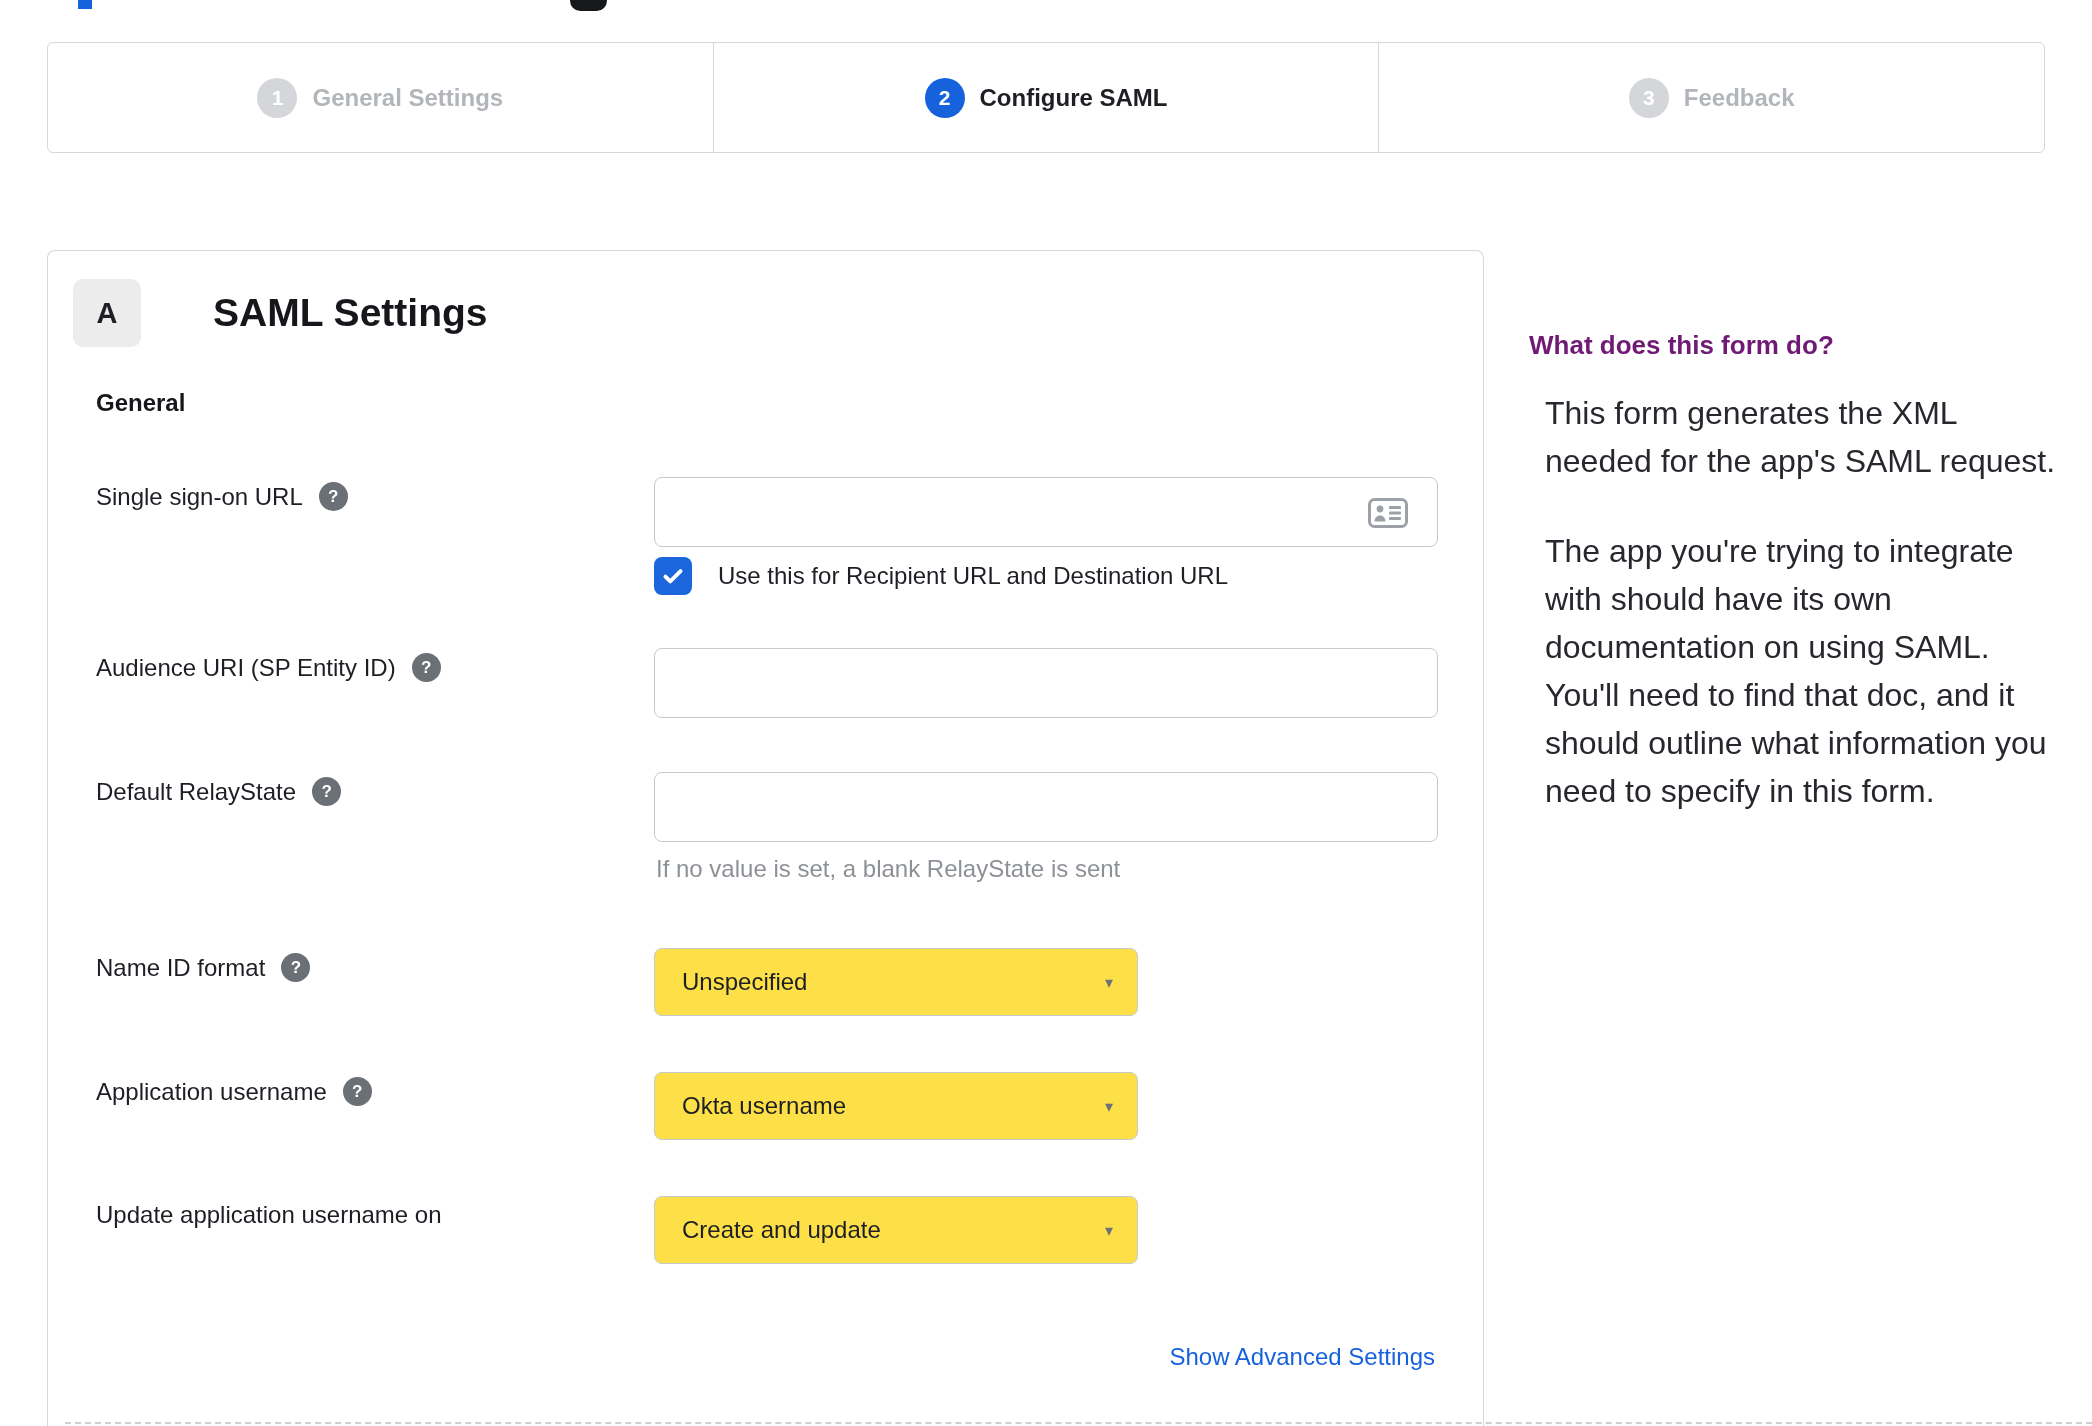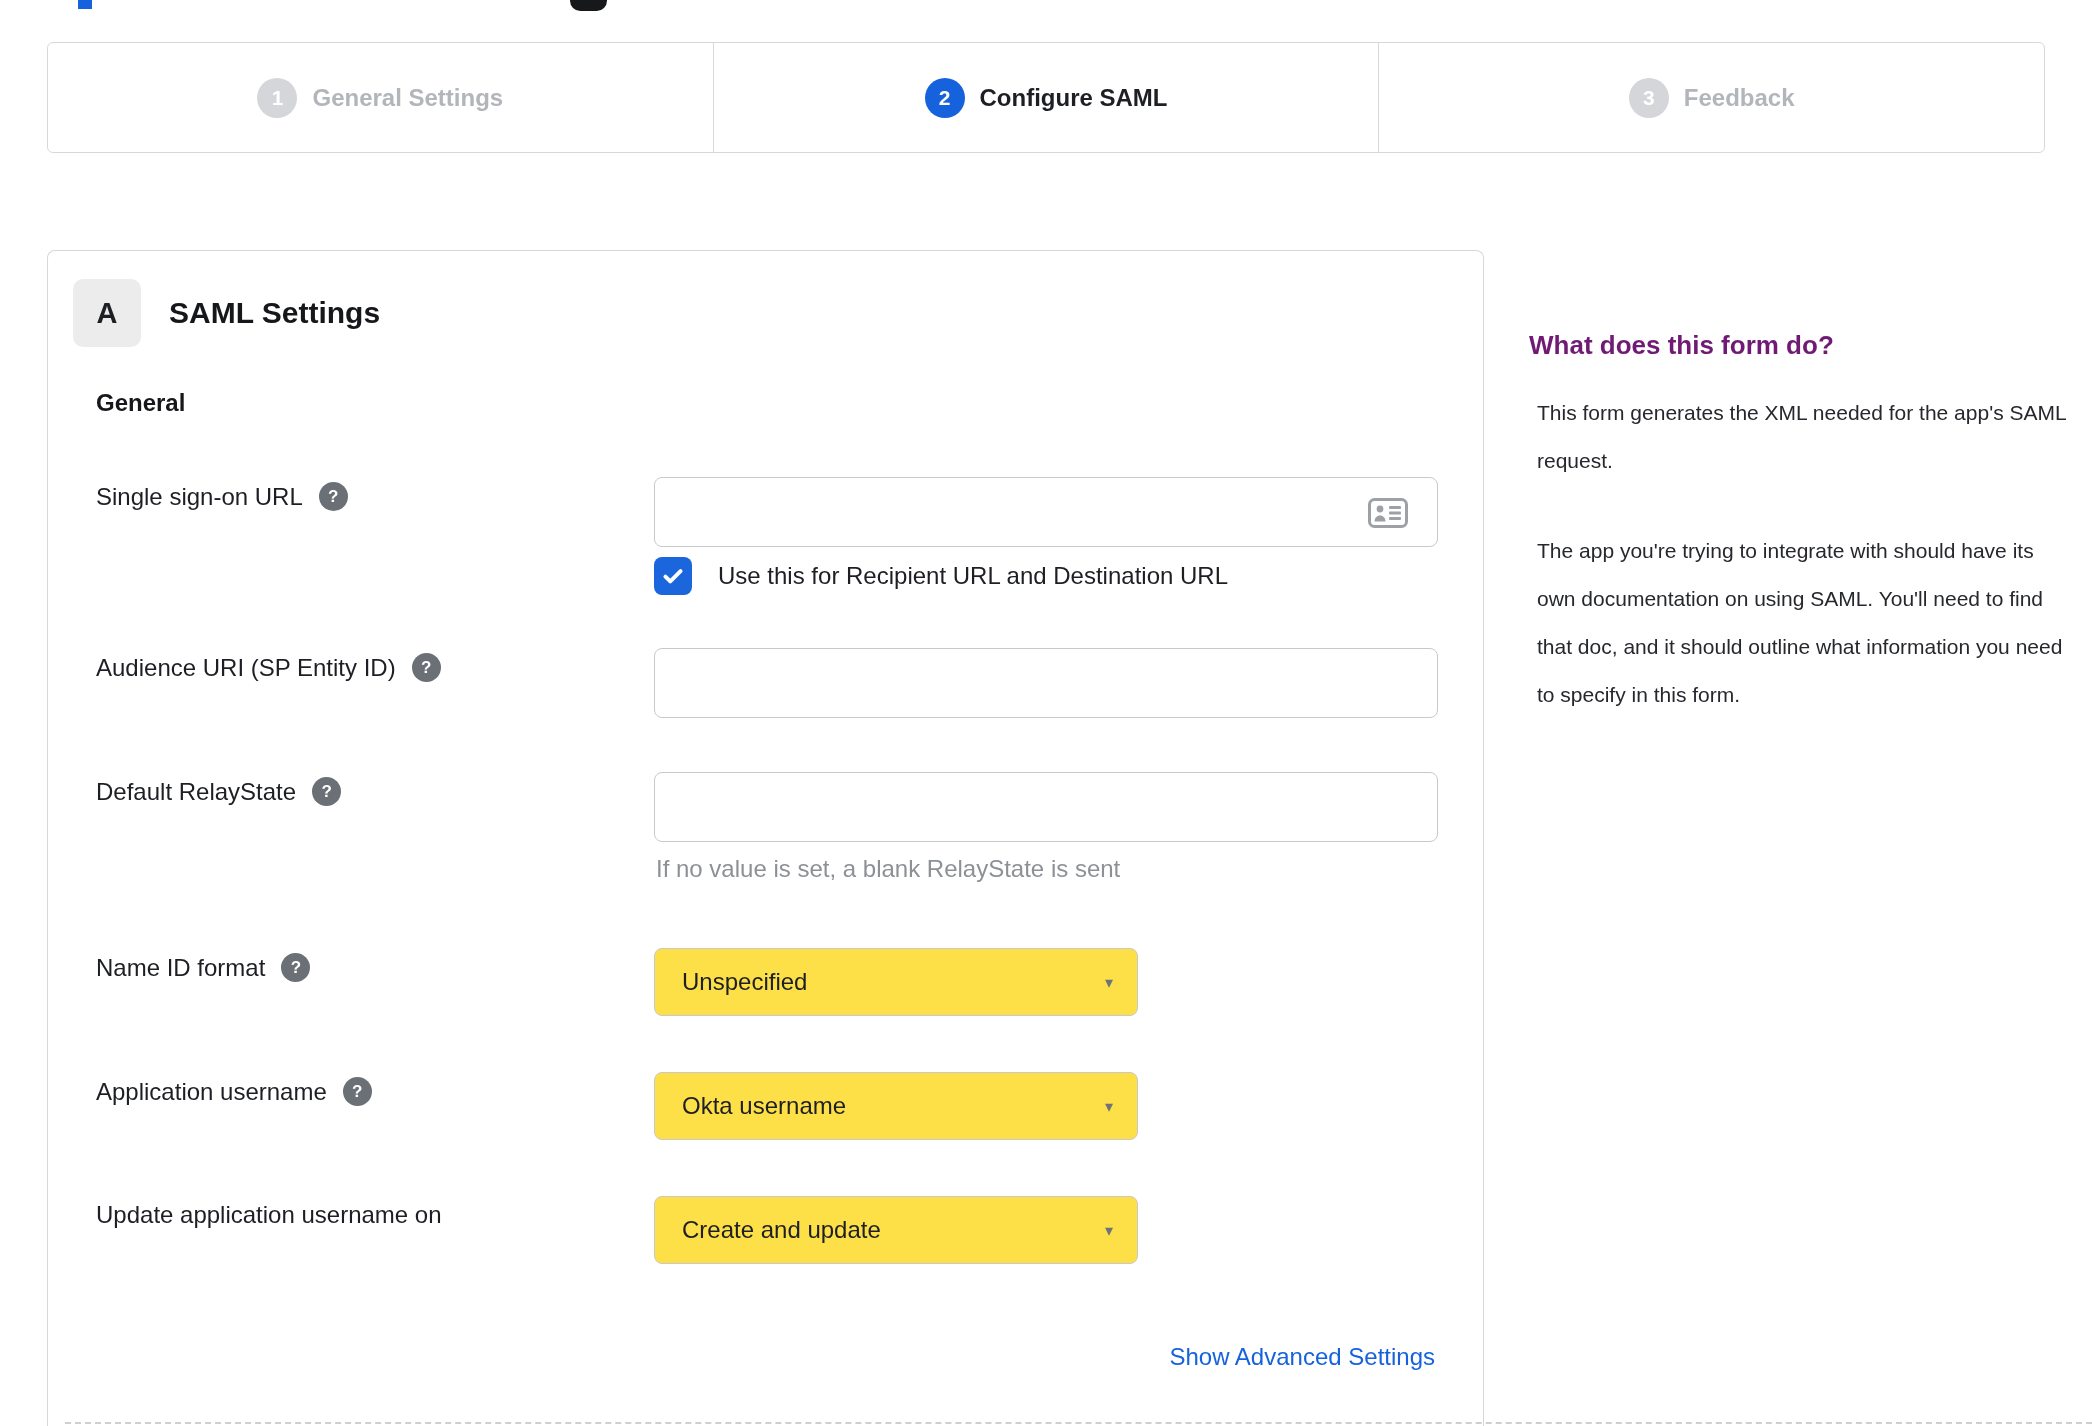--- a/index.html
+++ b/index.html
@@ -41,21 +41,21 @@
     position: absolute; left: 47px; top: 250px; width: 1437px; height: 1176px;
     background: #fff; border: 1px solid #d8d8d8; border-bottom: none;
     border-radius: 8px 8px 0 0;
   }
   .section-head { position: absolute; left: 25px; top: 28px; display: flex; align-items: center; gap: 28px; }
   .section-badge {
     width: 68px; height: 68px; background: #ececec; border-radius: 10px;
     display: flex; align-items: center; justify-content: center;
     font-size: 29px; font-weight: bold; color: #1d1f24;
   }
-  .section-title { font-size: 30px; font-weight: bold; color: #16171b; }
+  .section-title { font-size: 39px; font-weight: bold; color: #16171b; margin-left: 44px; }
   .group-title { position: absolute; left: 48px; top: 138px; font-size: 24px; font-weight: bold; color: #16171b; }
 
   .field-label {
     position: absolute; left: 48px; font-size: 24px; color: #1d1f24;
     display: flex; align-items: center; gap: 16px; white-space: nowrap;
   }
   .help-icon {
     width: 29px; height: 29px; border-radius: 50%; background: #6b7076;
     color: #fff; font-size: 17px; font-weight: bold;
     display: inline-flex; align-items: center; justify-content: center;
@@ -88,21 +88,21 @@
   .select-caret { font-size: 16px; color: #6e7379; }
 
   .advanced-link {
     position: absolute; right: 48px; top: 1092px;
     font-size: 24px; color: #1662dd; text-decoration: none; cursor: pointer;
   }
 
   
   .side-help { position: absolute; left: 1529px; top: 325px; width: 540px; }
   .side-help h3 { font-size: 26px; font-weight: bold; color: #701a75; line-height: 40px; margin: 0 0 24px 0; }
-  .side-help p { font-size: 21px; color: #26282d; line-height: 48px; margin: 0 0 42px 8px; }
+  .side-help p { font-size: 32px; color: #26282d; line-height: 48px; margin: 0 0 42px 16px; }
 
   
   .bottom-dash { position: absolute; left: 65px; right: 0; top: 1422px; border-top: 2px dashed #cfcfcf; }
 </style>
 </head>
 <body>
 
 <div class="frag-blue"></div>
 <div class="frag-black"></div>
 

